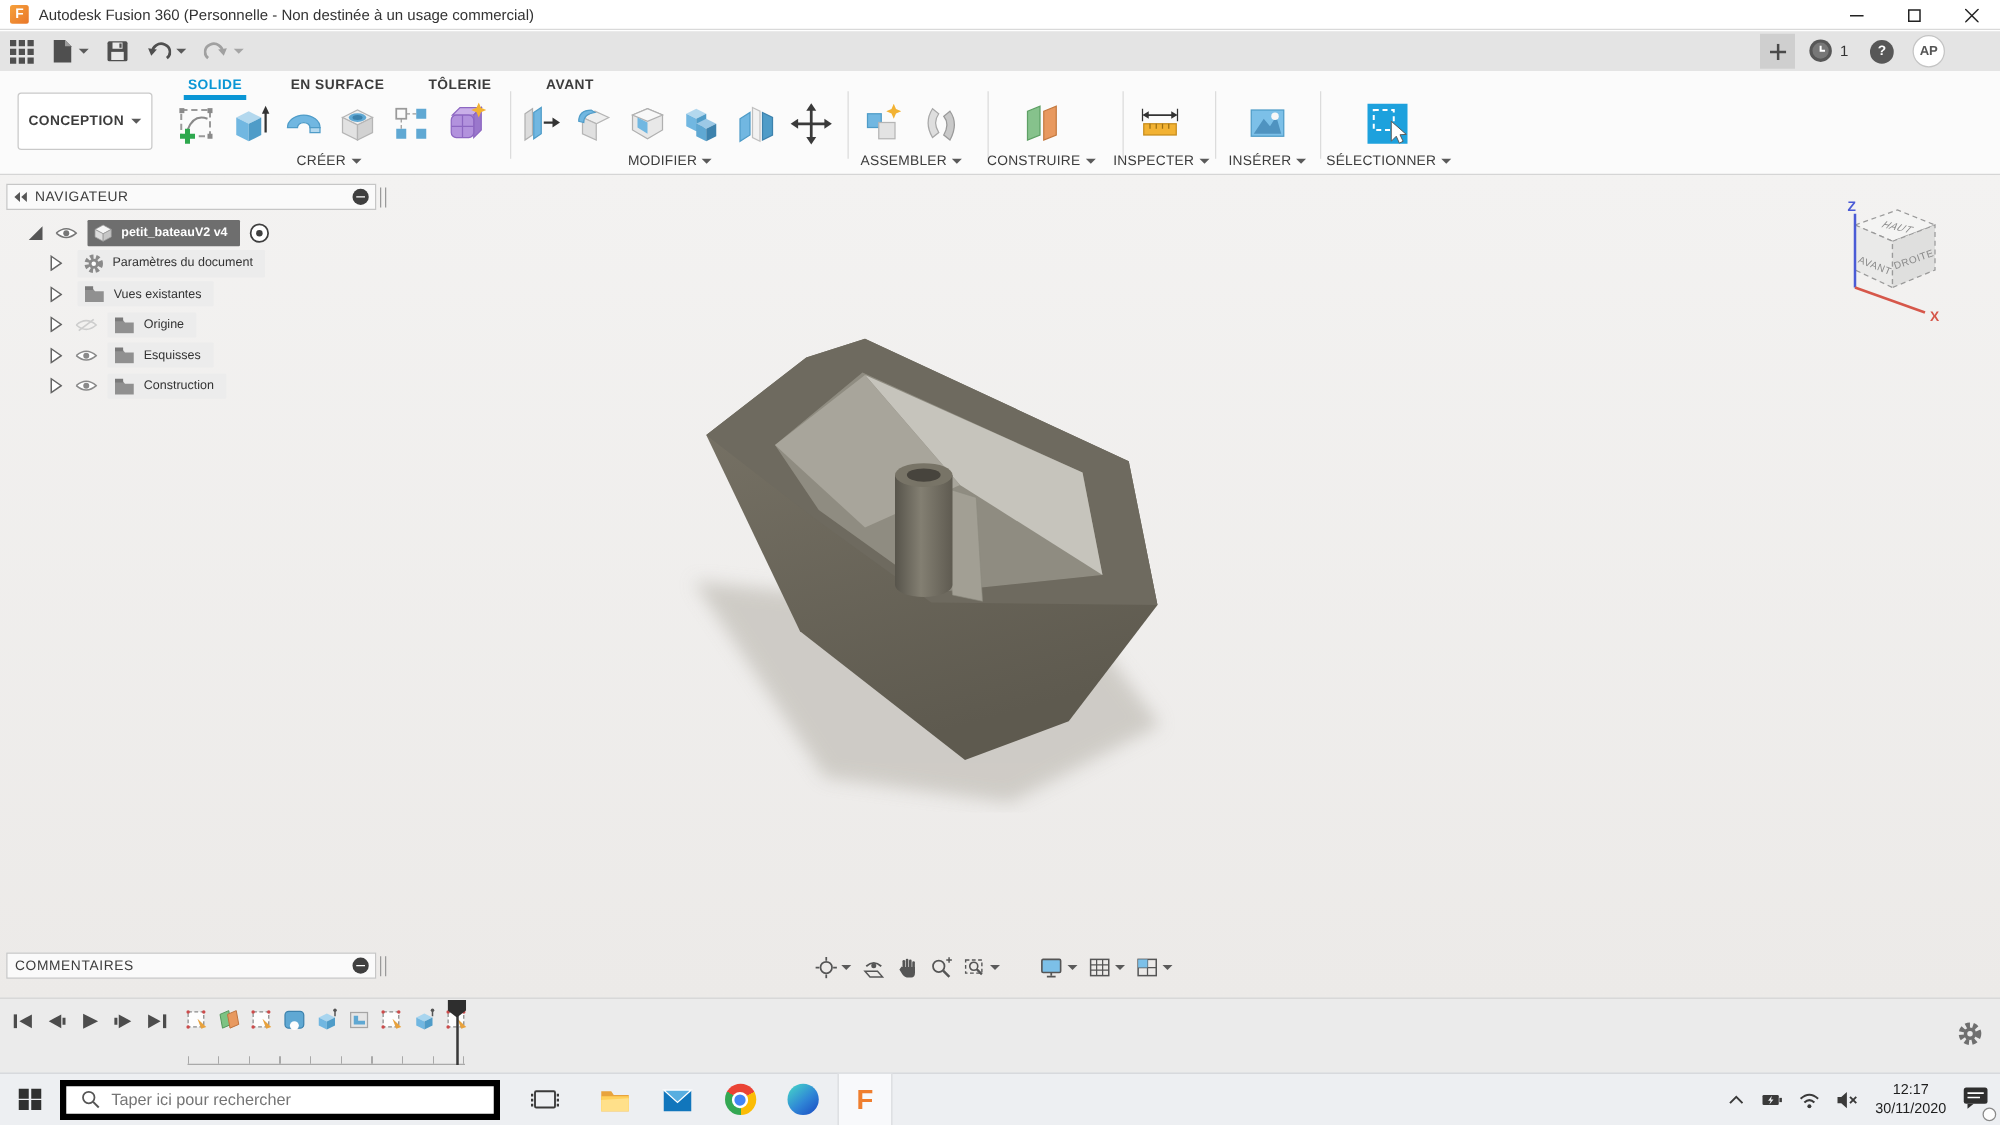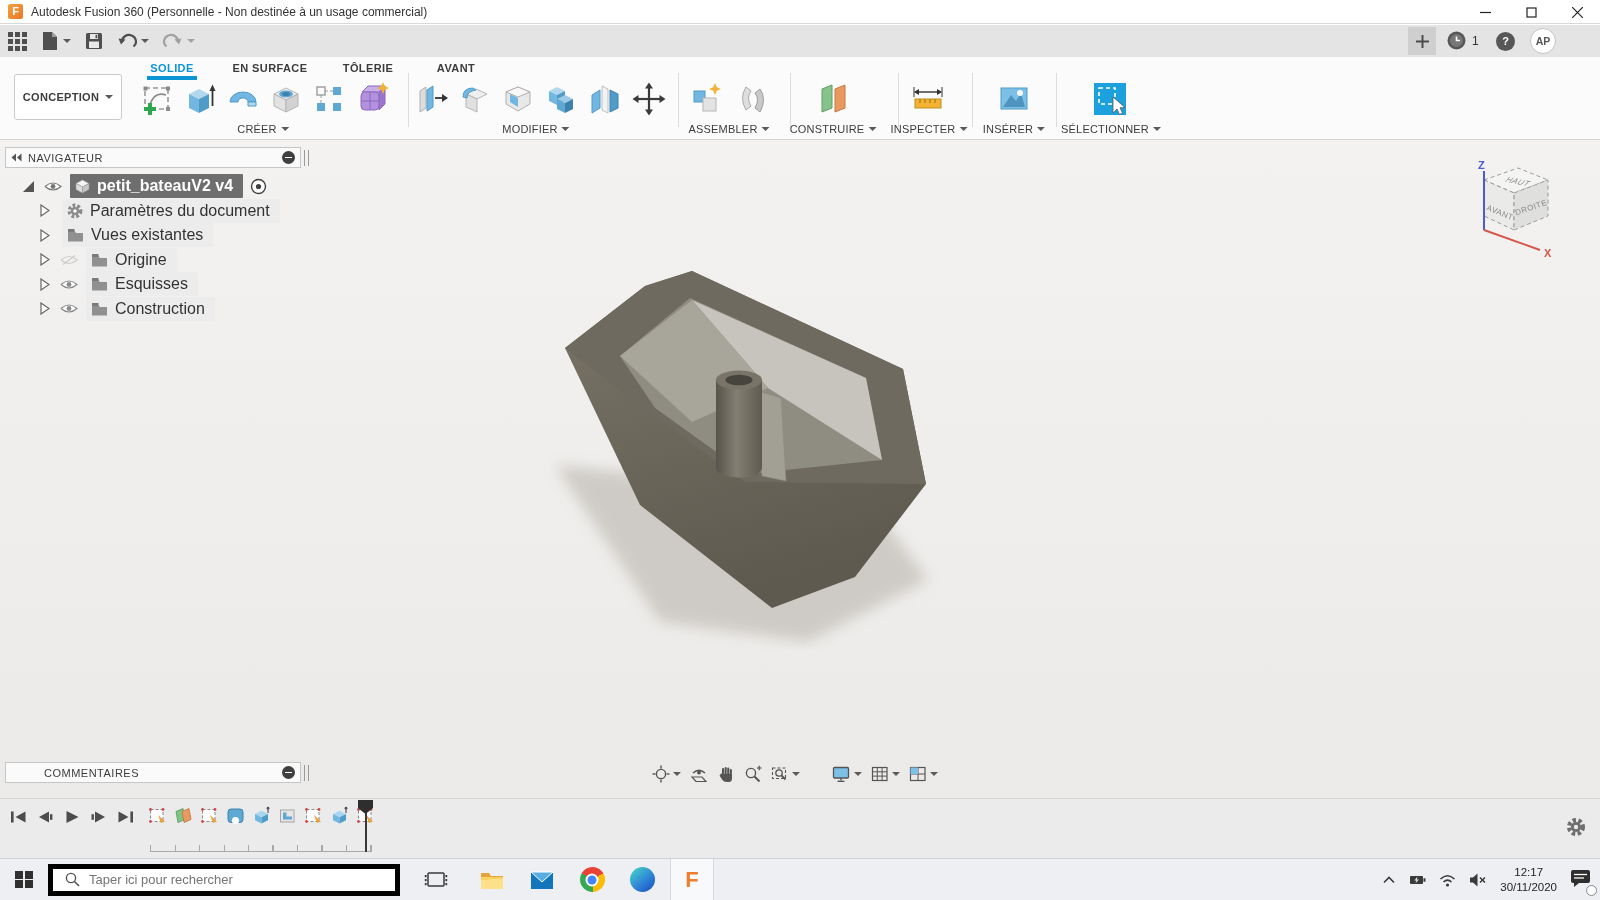--- a/index.html
+++ b/index.html
@@ -45,39 +45,39 @@
   .canvas { position:absolute; left:0; top:140px; width:1600px; height:658px; background:linear-gradient(#f3f2f1, #eceae8); }
 
   
   .palette-bar { position:absolute; left:5px; width:296px; height:21px; background:#fafafa; border:1px solid #c6c6c6; display:flex; align-items:center; }
   .palette-title { font-size:11px; color:#3c3c3c; letter-spacing:.5px; margin-left:6px; flex:1; }
   .circle-minus { width:13px; height:13px; border-radius:50%; background:#3f3f3f; color:#fff; margin-right:5px; display:flex; align-items:center; justify-content:center; }
   .circle-minus i { display:block; width:7px; height:1.6px; background:#fff; }
   .palette-grip { position:absolute; left:304px; width:5px; height:16px; border-left:1.5px solid #9a9a9a; border-right:1.5px solid #9a9a9a; }
 
   
-  .tree { position:absolute; left:0; top:34px; width:310px; font-size:16px; color:#333; }
+  .tree { position:absolute; left:0; top:34px; width:310px; font-size:10px; color:#333; }
   .trow { display:flex; align-items:center; height:24.5px; }
   .pill { display:flex; align-items:center; gap:7px; background:#ececec; padding:3px 10px 3px 5px; border-radius:1px; }
   .pill.selected { background:#6e6e6e; color:#fff; }
   .sp { display:inline-block; }
 
   
   .viewcube { position:absolute; left:1452px; top:18px; }
   .vc-label { font-size:8px; fill:#8a8a8a; letter-spacing:.5px; }
 
   
   .model { position:absolute; left:540px; top:110px; }
 
   
   .navbar3d { position:absolute; left:652px; top:622px; height:24px; display:flex; align-items:center; gap:9px; }
   .nvbtn { display:flex; align-items:center; gap:3px; }
   .nv-gap { width:14px; }
 
-  .comments-bar-pos { top:622px;padding-left:32px; }
+  .comments-bar-pos { top:622px; }
   .grip2 { top:625px; }
   .navhead-pos { top:7px; }
   .grip1 { top:10px; }
 
   
   .timeline { position:absolute; left:0; top:798px; width:1600px; height:60px; background:#ebebeb; border-top:1px solid #d2d2d2; }
   .playback { position:absolute; left:10px; top:10px; display:flex; gap:10px; align-items:center; }
   .tl-features { position:absolute; left:148px; top:7px; display:flex; gap:7px; align-items:center; }
   .tl-ruler { position:absolute; left:150px; top:46px; width:222px; height:7px; border-bottom:1px solid #a9a9a9; background:repeating-linear-gradient(90deg,#a9a9a9 0 1px, transparent 1px 24.5px); }
   .playhead-line { position:absolute; left:365px; top:1px; width:2px; height:52px; background:#383838; }

